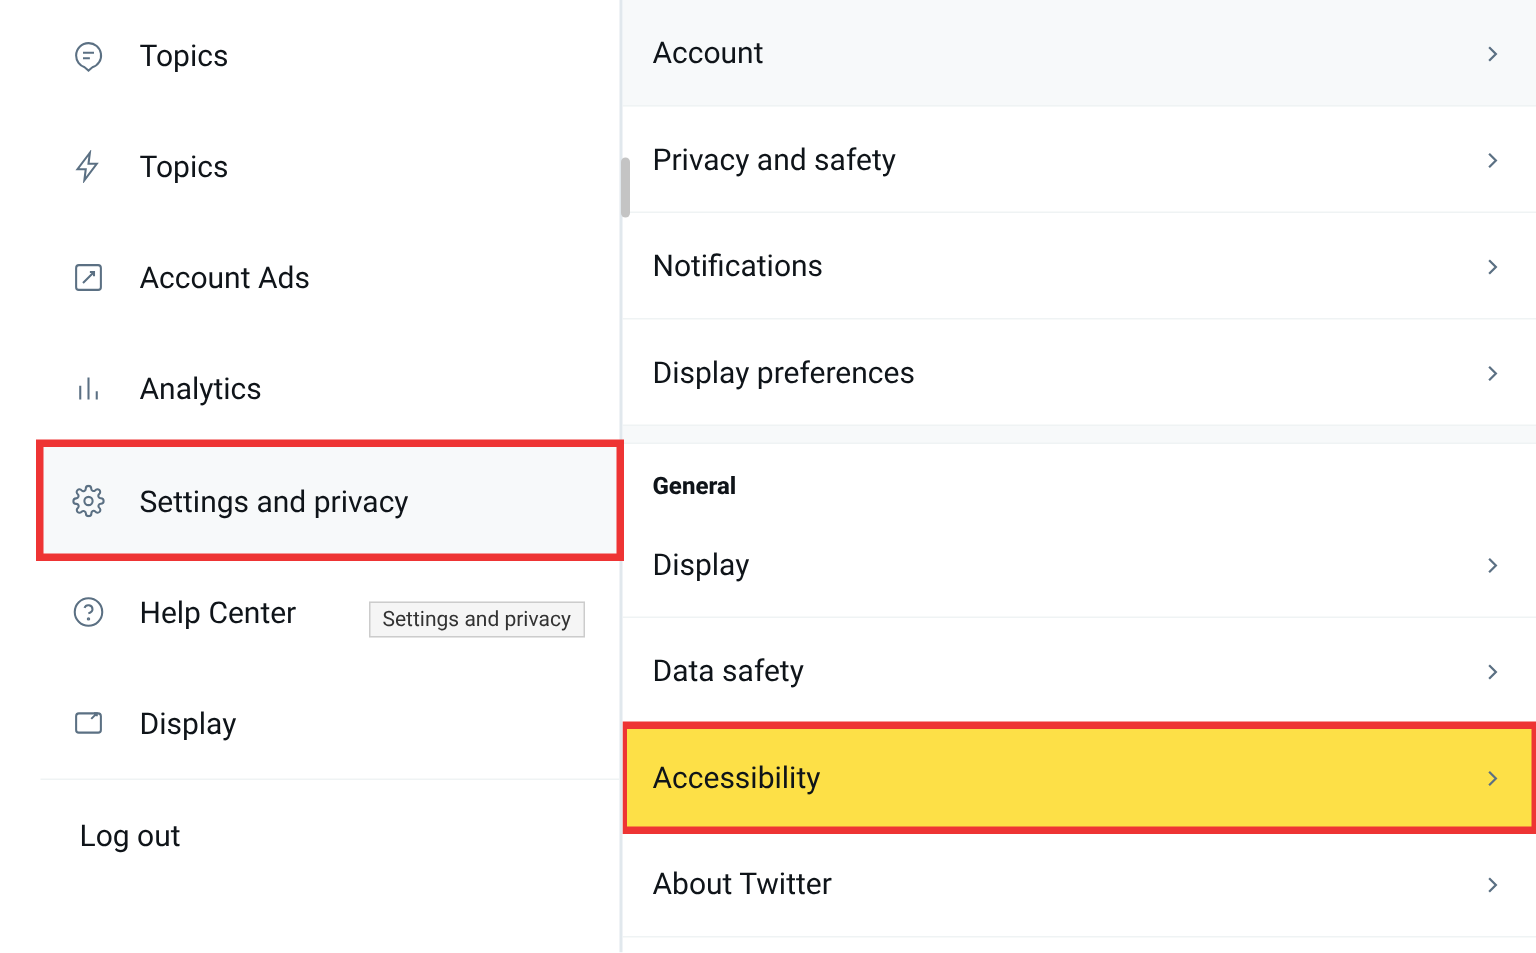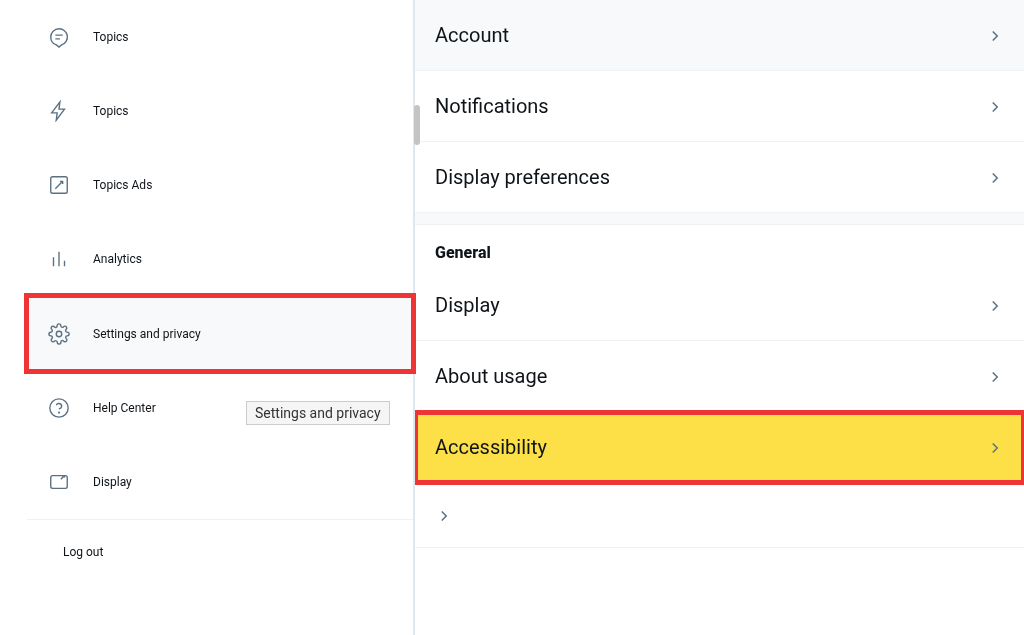--- a/index.html
+++ b/index.html
@@ -29,21 +29,21 @@
     }
     .sidebar-inner {
       border-right: 1px solid #e1e8ed;
       height: 100%;
     }
     .nav-item {
       display: flex;
       align-items: center;
       padding: 25px 16px 25px 20px;
       cursor: pointer;
-      font-size: 12px;
+      font-size: 20px;
       color: #0f1419;
       position: relative;
     }
     .nav-item.selected {
       background: #f7f9fa;
     }
     .nav-item.with-divider {
       border-top: 1px solid #eff3f4;
     }
     .nav-icon {
@@ -59,21 +59,21 @@
       width: 22px;
       height: 22px;
       stroke: #5b7083;
       fill: none;
       stroke-width: 1.5;
     }
     .nav-label {
       color: #0f1419;
     }
     .nav-item.no-icon .nav-label {
-      margin-left: 16px;
+      margin-left: 6px;
     }
     .highlight-red {
       outline: 5px solid #ee3434;
       outline-offset: -2px;
     }
     .tooltip {
       position: absolute;
       left: 246px;
       top: 401px;
       background: #f5f5f5;
@@ -165,21 +165,21 @@
         <span class="nav-label">Topics</span>
       </div>
 
       <div class="nav-item">
         <span class="nav-icon">
           <svg viewBox="0 0 24 24">
               <rect x="3" y="3" width="18" height="18" rx="2"></rect>
               <path d="M8 16l8-8M13 8h3v3"></path>
             </svg>
         </span>
-        <span class="nav-label">Topics Ads</span>
+        <span class="nav-label">Account Ads</span>
       </div>
 
       <div class="nav-item">
         <span class="nav-icon">
           <svg viewBox="0 0 24 24">
               <path d="M6 20V10M12 20V4M18 20v-6"></path>
             </svg>
         </span>
         <span class="nav-label">Analytics</span>
       </div>
@@ -229,20 +229,28 @@
 
     <div class="settings-item selected">
       <span>Account</span>
       <span class="chevron">
         <svg viewBox="0 0 24 24">
             <path d="M9 6l6 6-6 6"></path>
           </svg>
       </span>
     </div>
 
+    <div class="settings-item">
+      <span>Privacy and safety</span>
+      <span class="chevron">
+        <svg viewBox="0 0 24 24">
+            <path d="M9 6l6 6-6 6"></path>
+          </svg>
+      </span>
+    </div>
 
     <div class="settings-item">
       <span>Notifications</span>
       <span class="chevron">
         <svg viewBox="0 0 24 24">
             <path d="M9 6l6 6-6 6"></path>
           </svg>
       </span>
     </div>
 
@@ -262,38 +270,39 @@
     <div class="settings-item">
       <span>Display</span>
       <span class="chevron">
         <svg viewBox="0 0 24 24">
             <path d="M9 6l6 6-6 6"></path>
           </svg>
       </span>
     </div>
 
     <div class="settings-item">
-      <span>About usage</span>
+      <span>Data safety</span>
       <span class="chevron">
         <svg viewBox="0 0 24 24">
             <path d="M9 6l6 6-6 6"></path>
           </svg>
       </span>
     </div>
 
     <div class="settings-item highlighted">
       <span>Accessibility</span>
       <span class="chevron">
         <svg viewBox="0 0 24 24">
             <path d="M9 6l6 6-6 6"></path>
           </svg>
       </span>
     </div>
 
     <div class="settings-item">
+      <span>About Twitter</span>
       <span class="chevron">
         <svg viewBox="0 0 24 24">
             <path d="M9 6l6 6-6 6"></path>
           </svg>
       </span>
     </div>
 
   </div>
 </div>
 

